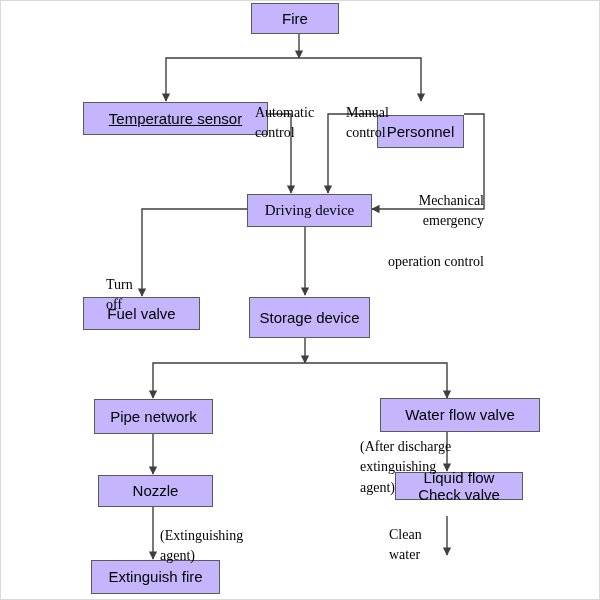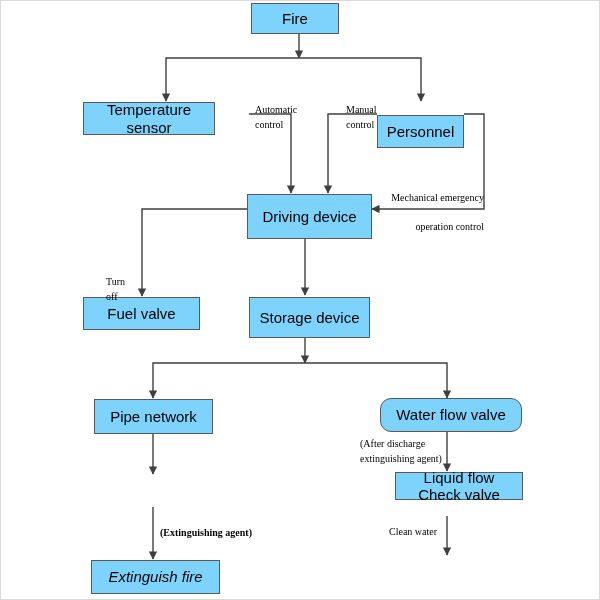--- a/index.html
+++ b/index.html
@@ -22,35 +22,35 @@
     left: 0;
     top: 0;
     width: 600px;
     height: 600px;
     pointer-events: none;
   }
   .node {
     position: absolute;
     box-sizing: border-box;
     border: 1px solid #5a5a5a;
-    background: #7dd3fc;
+    background: #c4b5fd;
     display: flex;
     align-items: center;
     justify-content: center;
     text-align: center;
     font-family: "Liberation Sans", sans-serif;
     font-size: 15px;
     color: #000000;
     line-height: 1.15;
     white-space: pre-line;
   }
   .edge-label {
     position: absolute;
     font-family: "Liberation Serif", serif;
-    font-size: 10px;
+    font-size: 14px;
     color: #000000;
     line-height: 1.45;
     white-space: pre-line;
     text-align: left;
   }
   .edge-label.center { text-align: right; }
 </style>
 </head>
 <body>
 
@@ -91,54 +91,55 @@
       <path d="M 152 506 L 152 558"></path>
 
       <path d="M 446 431 L 446 470"></path>
 
       <path d="M 446 515 L 446 554"></path>
     </g>
   </svg>
 
   <div class="node" style="left:250px; top:2px; width:88px; height:31px;">Fire</div>
 
-  <div class="node" style="left:82px; top:101px; width:132px; height:33px;">Temperature sensor</div>
+  <div class="node" style="left:82px; top:101px; width:185px; height:33px;text-decoration:underline;">Temperature sensor</div>
 
   <div class="node" style="left:376px; top:101px; width:87px; height:33px;margin-top:13px;">Personnel</div>
 
-  <div class="node" style="left:246px; top:193px; width:125px; height:45px;">Driving device</div>
+  <div class="node" style="left:246px; top:193px; width:125px; height:33px;font-family:Liberation Serif, serif;">Driving device</div>
 
   <div class="node" style="left:82px; top:296px; width:117px; height:33px;">Fuel valve</div>
 
   <div class="node" style="left:248px; top:296px; width:121px; height:41px;">Storage device</div>
 
   <div class="node" style="left:93px; top:398px; width:119px; height:35px;">Pipe network</div>
 
+  <div class="node" style="left:97px; top:474px; width:115px; height:32px;">Nozzle</div>
 
-  <div class="node" style="left:90px; top:559px; width:129px; height:34px;font-style:italic;">Extinguish fire</div>
+  <div class="node" style="left:90px; top:559px; width:129px; height:34px;">Extinguish fire</div>
 
-  <div class="node" style="left:379px; top:397px; width:142px; height:34px;border-radius:11px;">Water flow valve</div>
+  <div class="node" style="left:379px; top:397px; width:160px; height:34px;">Water flow valve</div>
 
   <div class="node" style="left:394px; top:471px; width:128px; height:28px;">Liquid flow
 Check valve</div>
 
 
   <div class="edge-label" style="left:254px; top:102px; width:46px;">Automatic
 control</div>
 
   <div class="edge-label" style="left:332px; top:102px; width:42px;margin-left:13px;">Manual
 control</div>
 
   <div class="edge-label center" style="left:375px; top:190px; width:108px;">Mechanical emergency
 
 operation control</div>
 
   <div class="edge-label" style="left:105px; top:234px; width:30px;margin-top:40px;">Turn
 off</div>
 
-  <div class="edge-label" style="left:159px; top:525px; width:110px;font-weight:bold;">(Extinguishing agent)</div>
+  <div class="edge-label" style="left:159px; top:525px; width:110px;">(Extinguishing agent)</div>
 
   <div class="edge-label" style="left:359px; top:436px; width:100px;">(After discharge
 extinguishing agent)</div>
 
   <div class="edge-label" style="left:388px; top:524px; width:60px;">Clean water</div>
 
 </div>
 
 </body></html>

